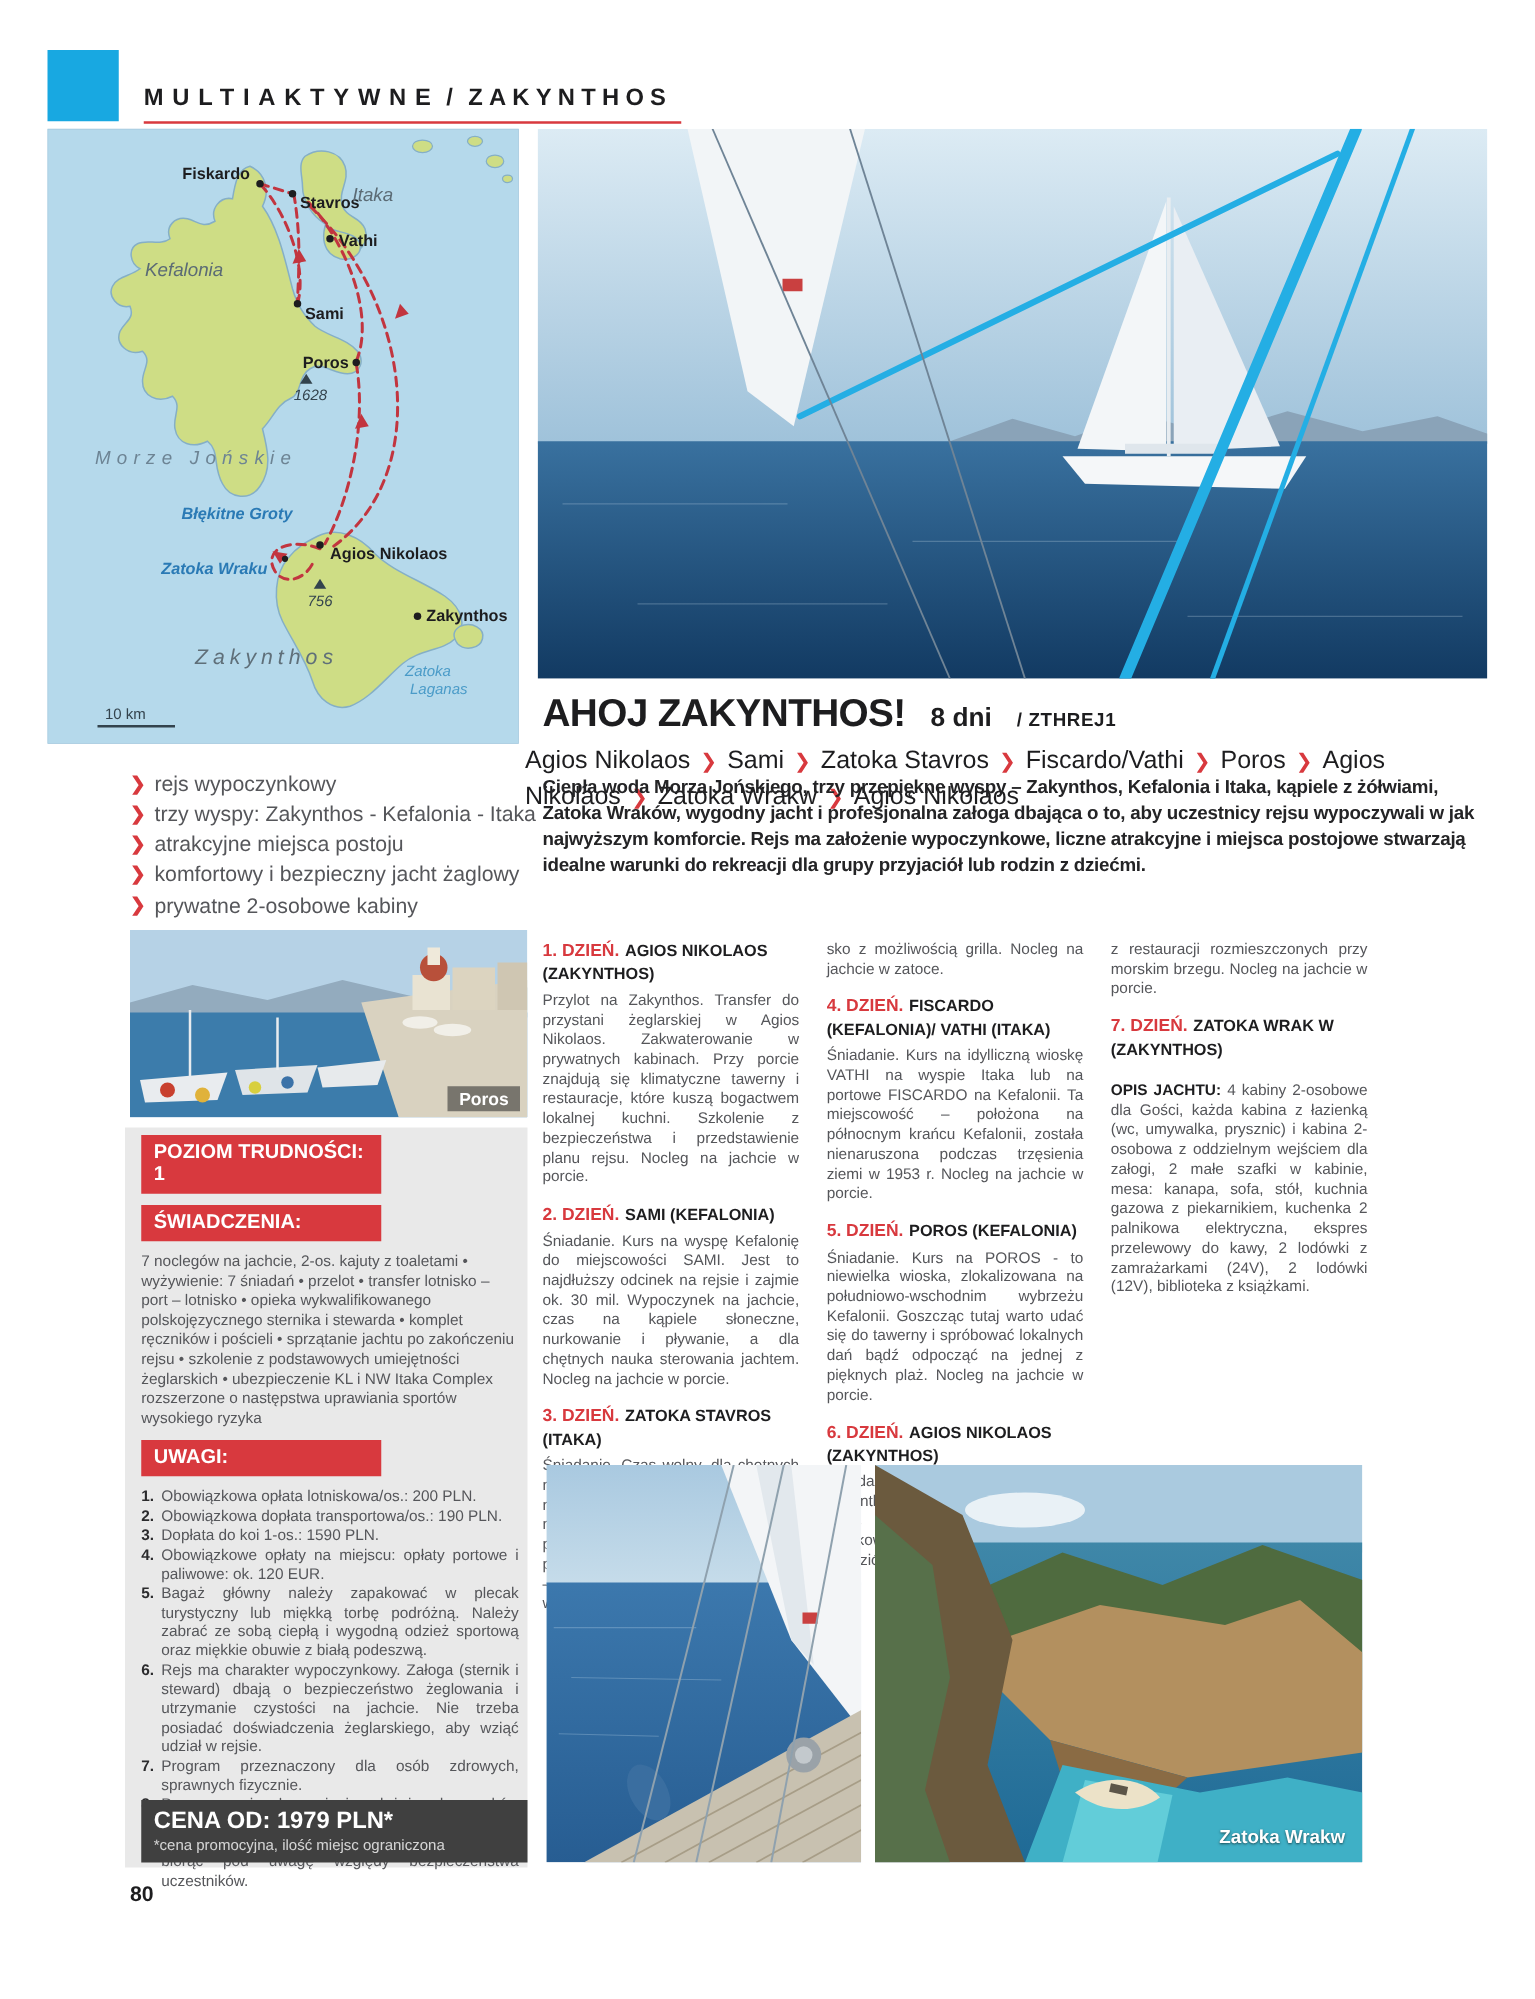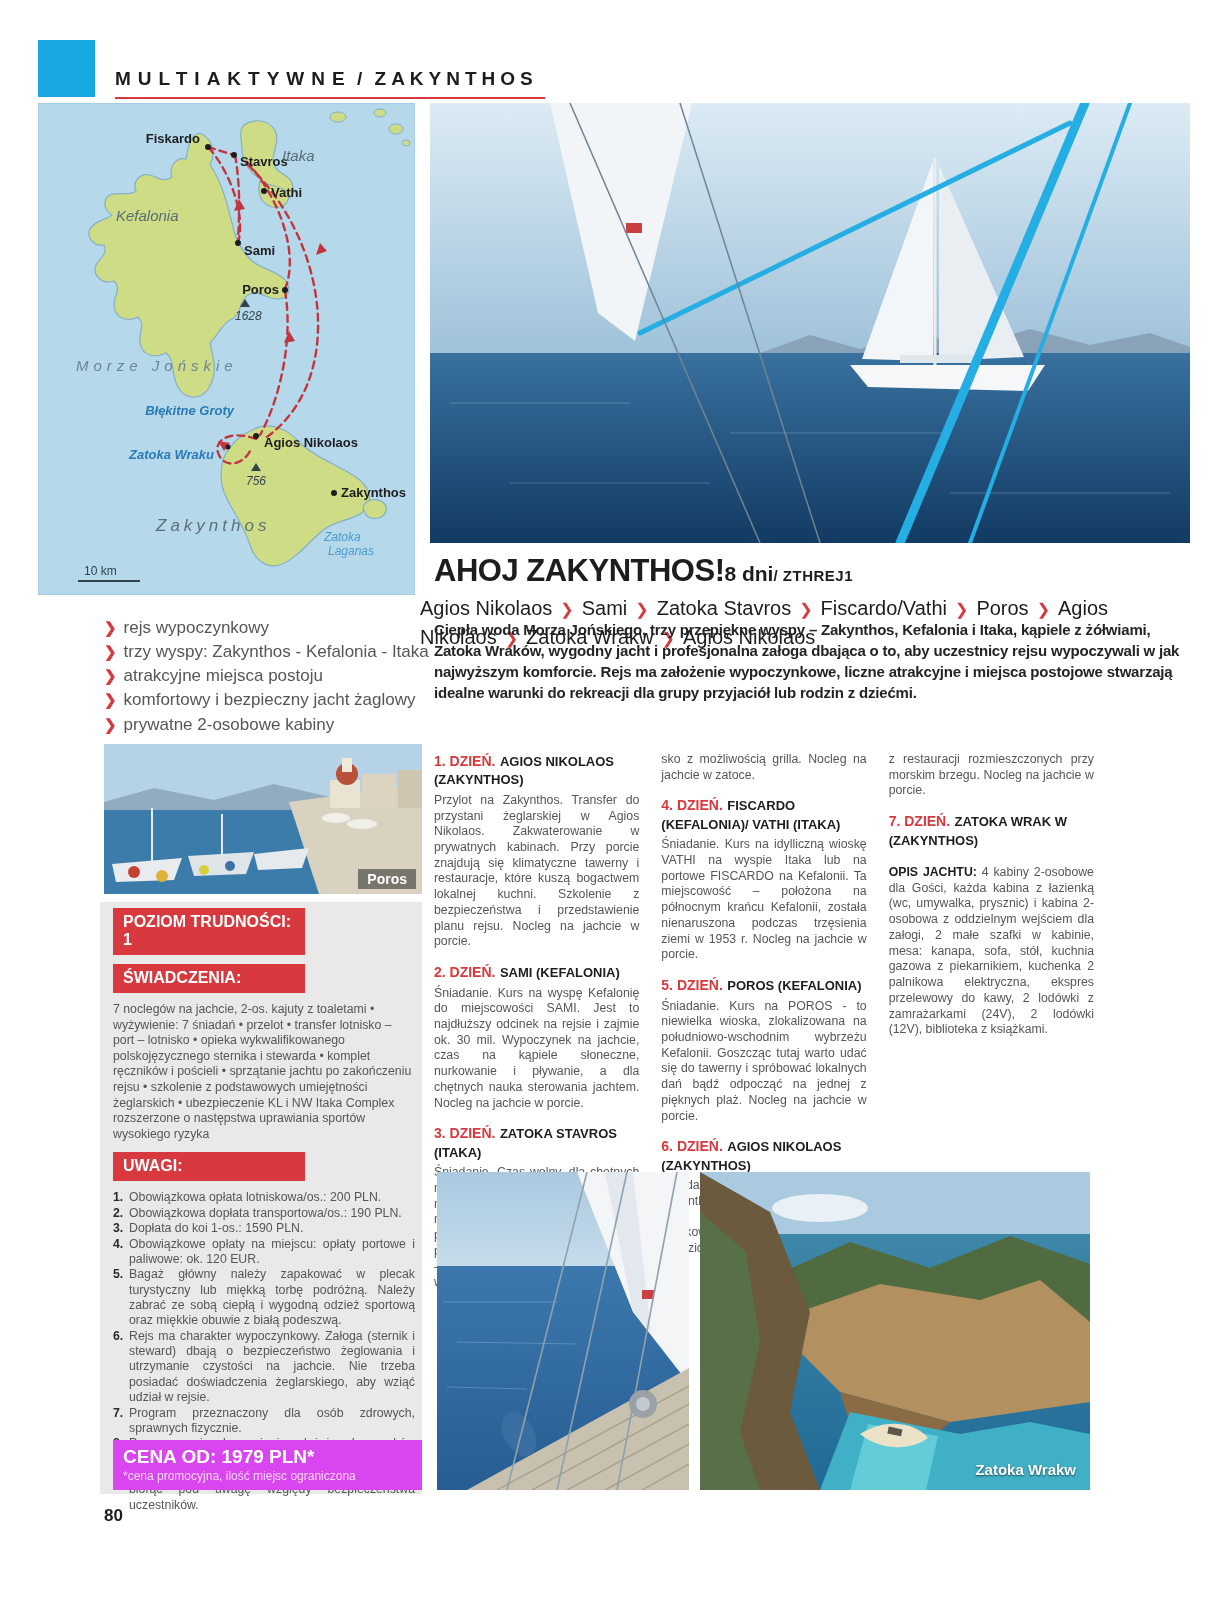--- a/index.html
+++ b/index.html
@@ -34,21 +34,21 @@
   .photo svg { display:block; }
   .ph-main { left:430px; top:103px; width:760px; height:440px; }
   .ph-poros { left:104px; top:744px; width:318px; height:150px; }
   .ph-deck { left:437px; top:1172px; width:252px; height:318px; }
   .ph-wreck { left:700px; top:1172px; width:390px; height:318px; }
   .caption { position:absolute; color:#fff; font-weight:bold; }
   .cap-poros { right:6px; bottom:5px; font-size:14px; background:rgba(40,40,40,.55); padding:2px 9px; }
   .cap-wreck { right:14px; bottom:12px; font-size:15px; text-shadow:0 1px 2px rgba(0,0,0,.6); }
 
   
-  .title-row { position:absolute; left:434px; top:553px; display:flex; align-items:baseline; gap:0; color:#1d1d1f; }
+  .title-row { position:absolute; left:434px; top:553px; display:flex; align-items:baseline; gap:20px; color:#1d1d1f; }
   .title-row h1 { font-size:31px; font-weight:bold; letter-spacing:-0.5px; }
   .title-row .dur { font-size:21px; font-weight:bold; }
   .title-row .code { font-size:15px; font-weight:bold; letter-spacing:0.5px; }
   .route { position:absolute; left:420px; top:594px; width:760px; font-size:20px; font-weight:normal; color:#1d1d1f; line-height:1.45; }
   .route .chev { color:#d8393e; font-size:16px; margin:0 8px; }
   .intro { position:absolute; left:434px; top:619px; width:758px; font-size:15px; font-weight:bold; letter-spacing:-0.2px; color:#242426; line-height:1.4; }
 
   
   .hl { position:absolute; left:104px; top:616px; width:330px; font-size:17px; color:#55565a; }
   .hl .row { display:flex; gap:7px; line-height:1.42; }
@@ -58,21 +58,21 @@
   .panel { position:absolute; left:100px; top:902px; width:322px; height:592px; background:#e9e9e9; padding:6px 13px 0 13px; }
   .banner { background:#d8393e; color:#fff; font-weight:bold; font-size:16px; padding:5px 10px 6px 10px; width:192px; }
   .b1 { margin-top:0; }
   .b2 { margin-top:9px; }
   .b3 { margin-top:10px; }
   .smalltext { font-size:12.3px; line-height:1.27; color:#55565a; margin-top:9px; width:300px; }
   .notes { margin-top:9px; width:302px; }
   .note { display:flex; font-size:12.3px; line-height:1.25; color:#55565a; }
   .note .num { font-weight:bold; color:#2b2b2d; width:16px; flex:0 0 16px; }
   .note .txt { flex:1; text-align:justify; }
-  .price { position:absolute; left:13px; bottom:4px; width:309px; background:#d946ef; color:#fff; padding:6px 10px 7px 10px; }
+  .price { position:absolute; left:13px; bottom:4px; width:309px; background:#404040; color:#fff; padding:6px 10px 7px 10px; }
   .price .big { font-size:19px; font-weight:bold; }
   .price .small { font-size:12px; color:rgba(255,255,255,.78); margin-top:1px; }
 
   
   .cols { position:absolute; left:434px; top:752px; width:660px; display:flex; gap:22px; }
   .col { width:206px; }
   .day { margin-bottom:13px; }
   .day-head { line-height:1.15; margin-bottom:4px; }
   .dnum { color:#d8393e; font-weight:bold; font-size:14px; }
   .dplace { color:#1d1d1f; font-weight:bold; font-size:13px; }

